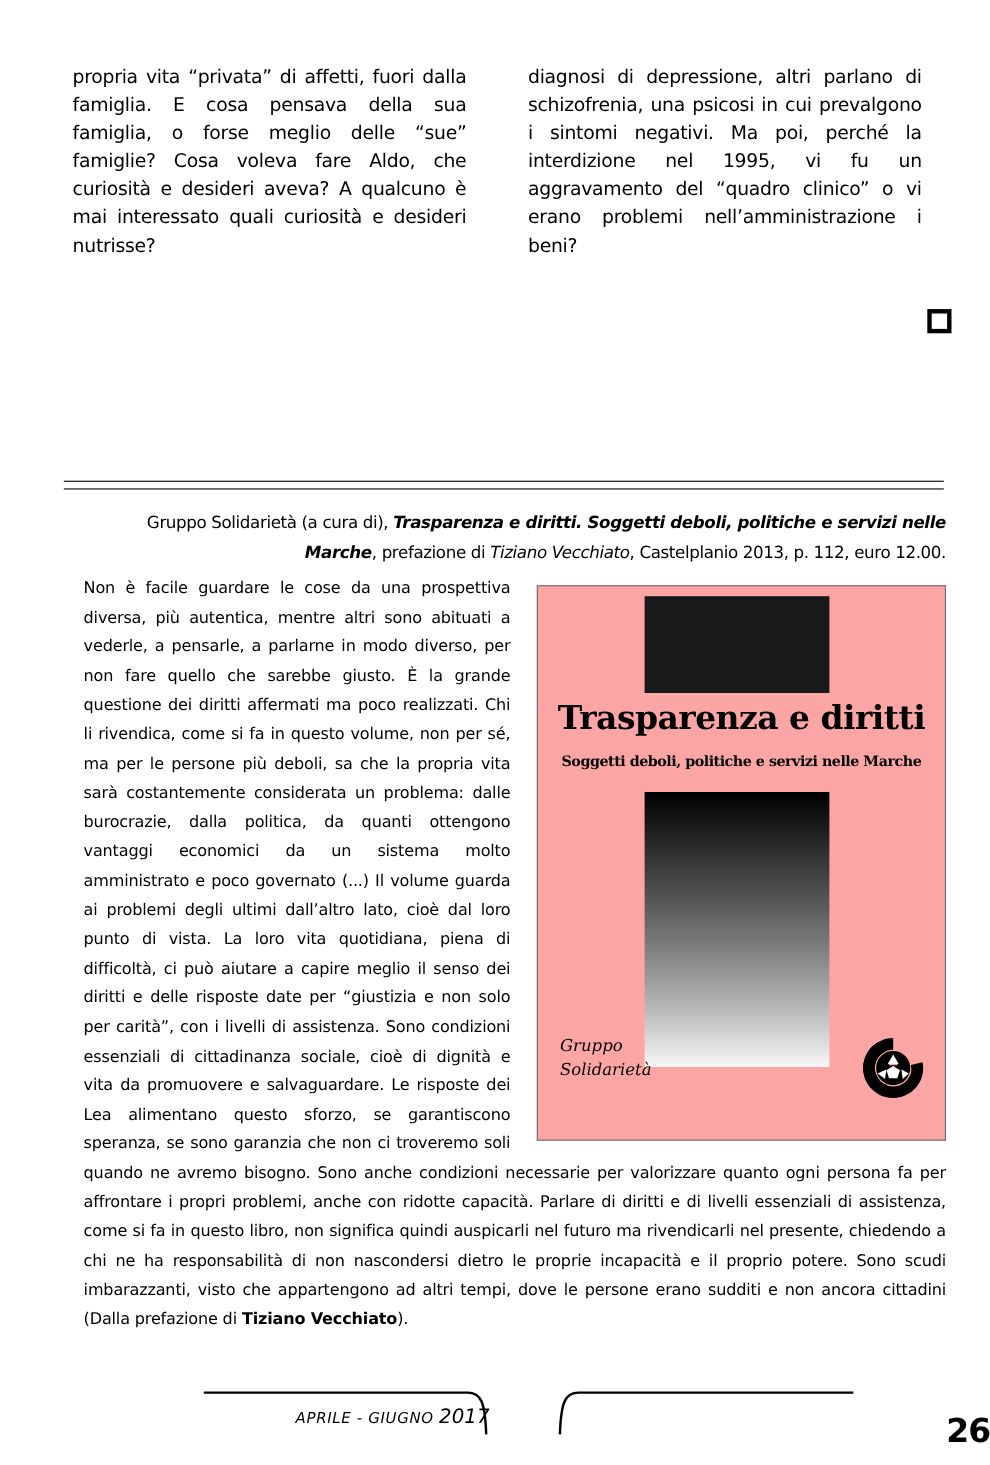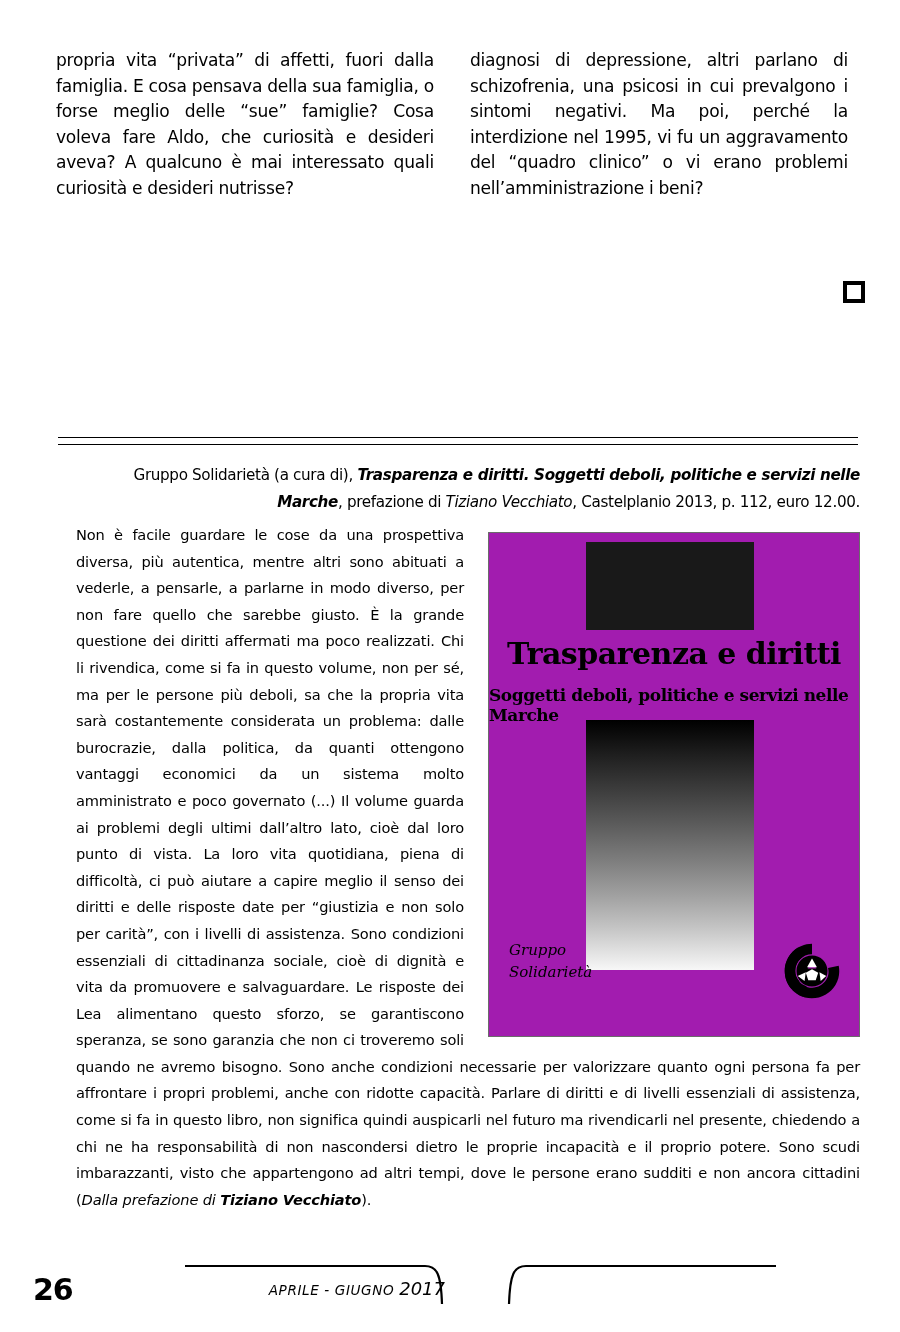--- a/index.html
+++ b/index.html
@@ -22,21 +22,21 @@
     left: 52px;
     top: 44px;
     width: 800px;
     display: flex;
     gap: 28px;
   }
   .article-col {
     width: 386px;
   }
   .article-col p {
-    margin: 4px;
+    margin: 14px;
     font-family: "DejaVu Sans", sans-serif;
     font-size: 17.1px;
     line-height: 25.6px;
     text-align: justify;
     letter-spacing: -0.25px;
     word-spacing: -0.2px;
     -webkit-font-smoothing: none;
   }
   .article-col p.indent {
     text-indent: 20px;
@@ -116,29 +116,29 @@
   }
 
   .review-body p {
     margin: 0;
     font-family: "DejaVu Sans", sans-serif;
     font-size: 14.6px;
     line-height: 26.6px;
     text-align: justify;
     letter-spacing: -0.15px;
   }
-  .review-body .sig { font-style: italic; }
+  .review-body .sig { }
 
   
   .book-cover {
     width: 372px;
     height: 505px;
     border: 1px solid #6b6b6b;
     box-sizing: border-box;
-    background: #a21caf;
+    background: #fca5a5;
     position: relative;
     overflow: hidden;
   }
   .cover-block-top {
     position: absolute;
     left: 97px;
     top: 9px;
     width: 168px;
     height: 88px;
     background: #191919;
@@ -153,23 +153,24 @@
     font-weight: bold;
     font-size: 30px;
     letter-spacing: -0.5px;
     color: #000;
   }
   .cover-subtitle {
     position: absolute;
     left: 0;
     right: 0;
     top: 152px;
+    text-align: center;
     font-family: "DejaVu Serif", serif;
     font-weight: bold;
-    font-size: 17px;
+    font-size: 13px;
     letter-spacing: -0.45px;
     color: #000;
   }
   .cover-gradient {
     position: absolute;
     left: 97px;
     top: 187px;
     width: 168px;
     height: 250px;
     background: linear-gradient(to bottom,
@@ -229,22 +230,22 @@
     letter-spacing: 0.6px;
     white-space: nowrap;
   }
   .footer-label .yr {
     font-size: 18px;
     letter-spacing: 0px;
   }
   .footer-pageno {
     position: absolute;
     left: 0; right: 0;
-    top: 8px;
-    text-align: left;
+    top: 20px;
+    text-align: right;
     font-family: "DejaVu Sans", sans-serif;
     font-weight: bold;
     font-size: 30px;
     letter-spacing: -1px;
     padding-left: 33px;
   }
 </style>
 </head>
 <body>
 

